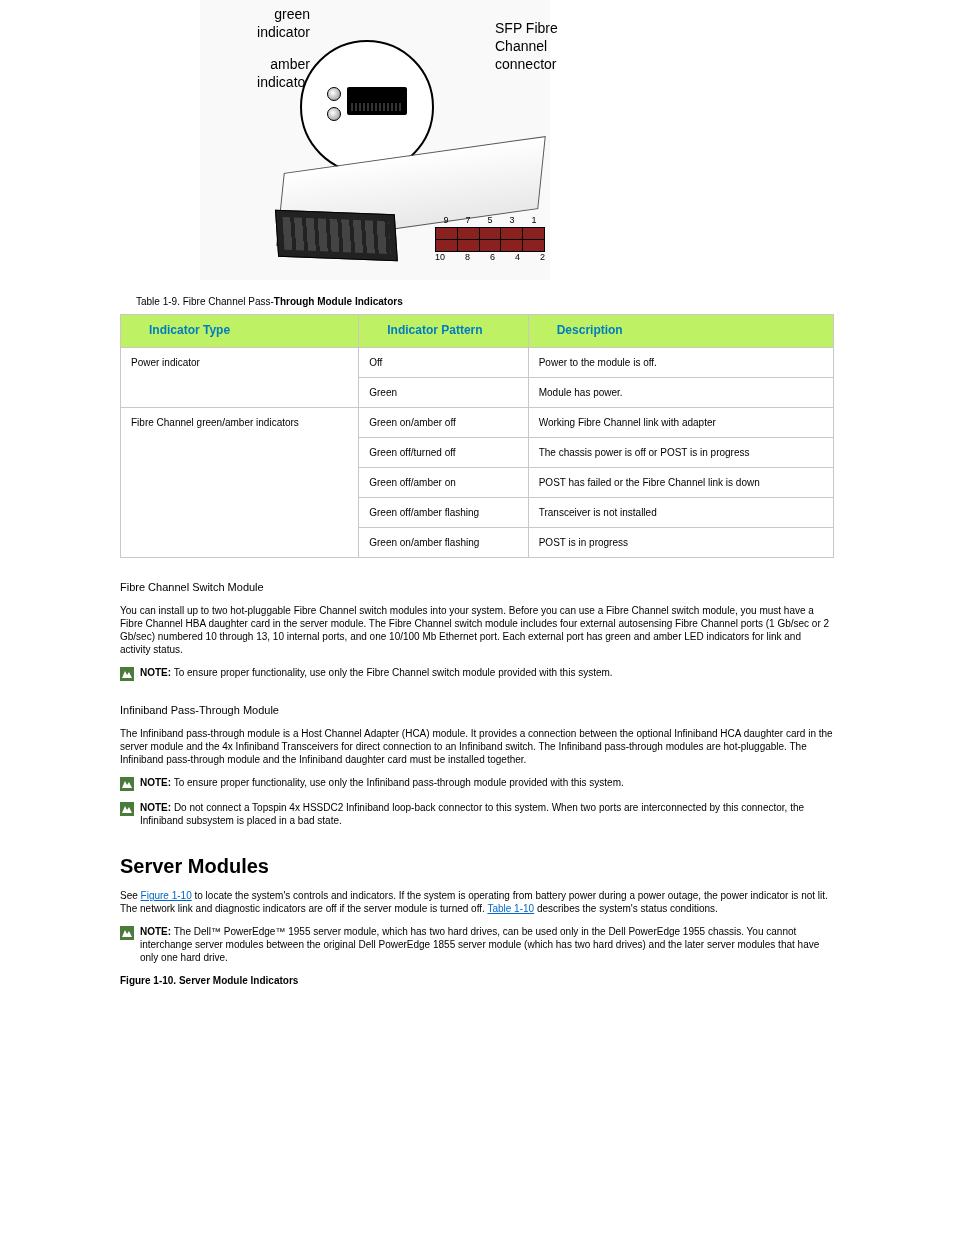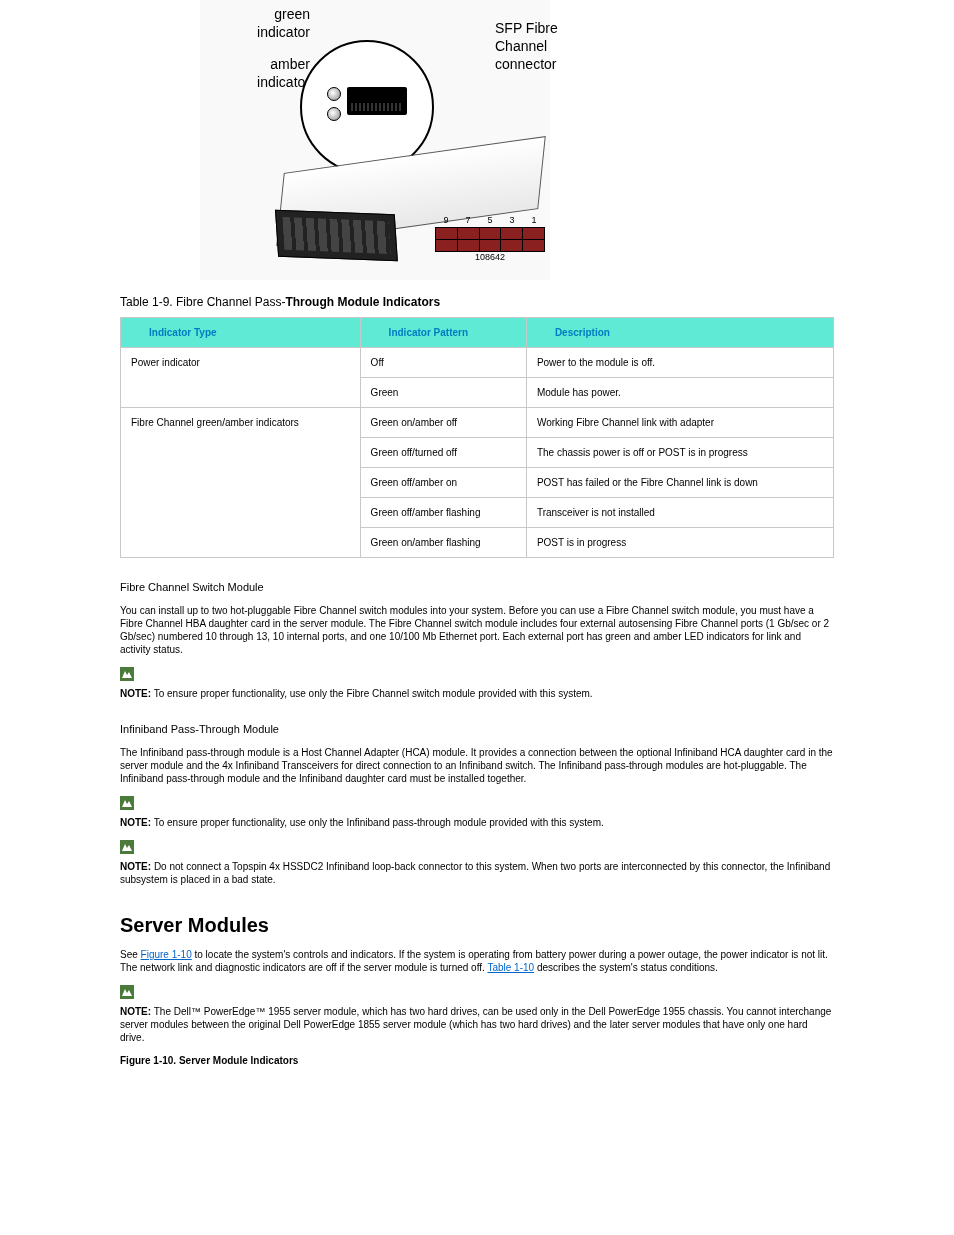--- a/index.html
+++ b/index.html
@@ -96,67 +96,66 @@
   .port-map .labels-top { display:flex; justify-content:space-around; }
   .port-map .grid {
     border: 1px solid #000;
     display: grid;
     grid-template-columns: repeat(5, 1fr);
     grid-template-rows: repeat(2, 11px);
     gap: 1px;
     background: #000;
   }
   .port-map .grid div { background: #8a2020; }
-  .port-map .labels-bottom { display:flex; justify-content:center; }
+  .port-map .labels-bottom { display:flex; justify-content:space-between; }
   .fig-label {
     position: absolute;
     font-size: 14px;
     color: #000;
   }
   .fig-label.l1 { top: 5px; left: 30px; text-align: right; width: 80px;}
   .fig-label.l2 { top: 55px; left: 30px; text-align: right; width: 80px;}
   .fig-label.l3 { top: 19px; left: 295px; width: 80px; }
   .table-title {
     font-weight: bold;
-    font-size: 12px;
-    margin: 10px 0 6px 0;
+    font-size: 10px;
+    margin: 10px 0 6px 16px;
   }
   table.ind {
     border-collapse: collapse;
     width: 100%;
     border: 1px solid #c8c8c8;
     font-size: 10px;
   }
   table.ind th, table.ind td {
     border: 1px solid #c8c8c8;
     padding: 8px 10px;
     text-align: left;
     vertical-align: top;
   }
   table.ind th {
-    background: #5eead4;
+    background: #bef264;
     color: #007cc2;
     font-weight: bold;
-    font-size: 10px;
+    font-size: 12px;
     padding-left: 28px;
   }
   p.body {
     margin: 10px 0;
   }
   .sub-h {
     font-weight: normal;
     font-size: 11px;
     margin: 22px 0 6px 0;
   }
   .note-row {
     display: flex;
     align-items: flex-start;
     margin: 10px 0;
     gap: 6px;
-    flex-direction: column;
   }
   .note-icon {
     width: 14px;
     height: 14px;
     flex: 0 0 14px;
     margin-top: 1px;
   }
   .note-icon svg { display:block; }
   .note-text b { font-weight: bold; }
   h2.section {

